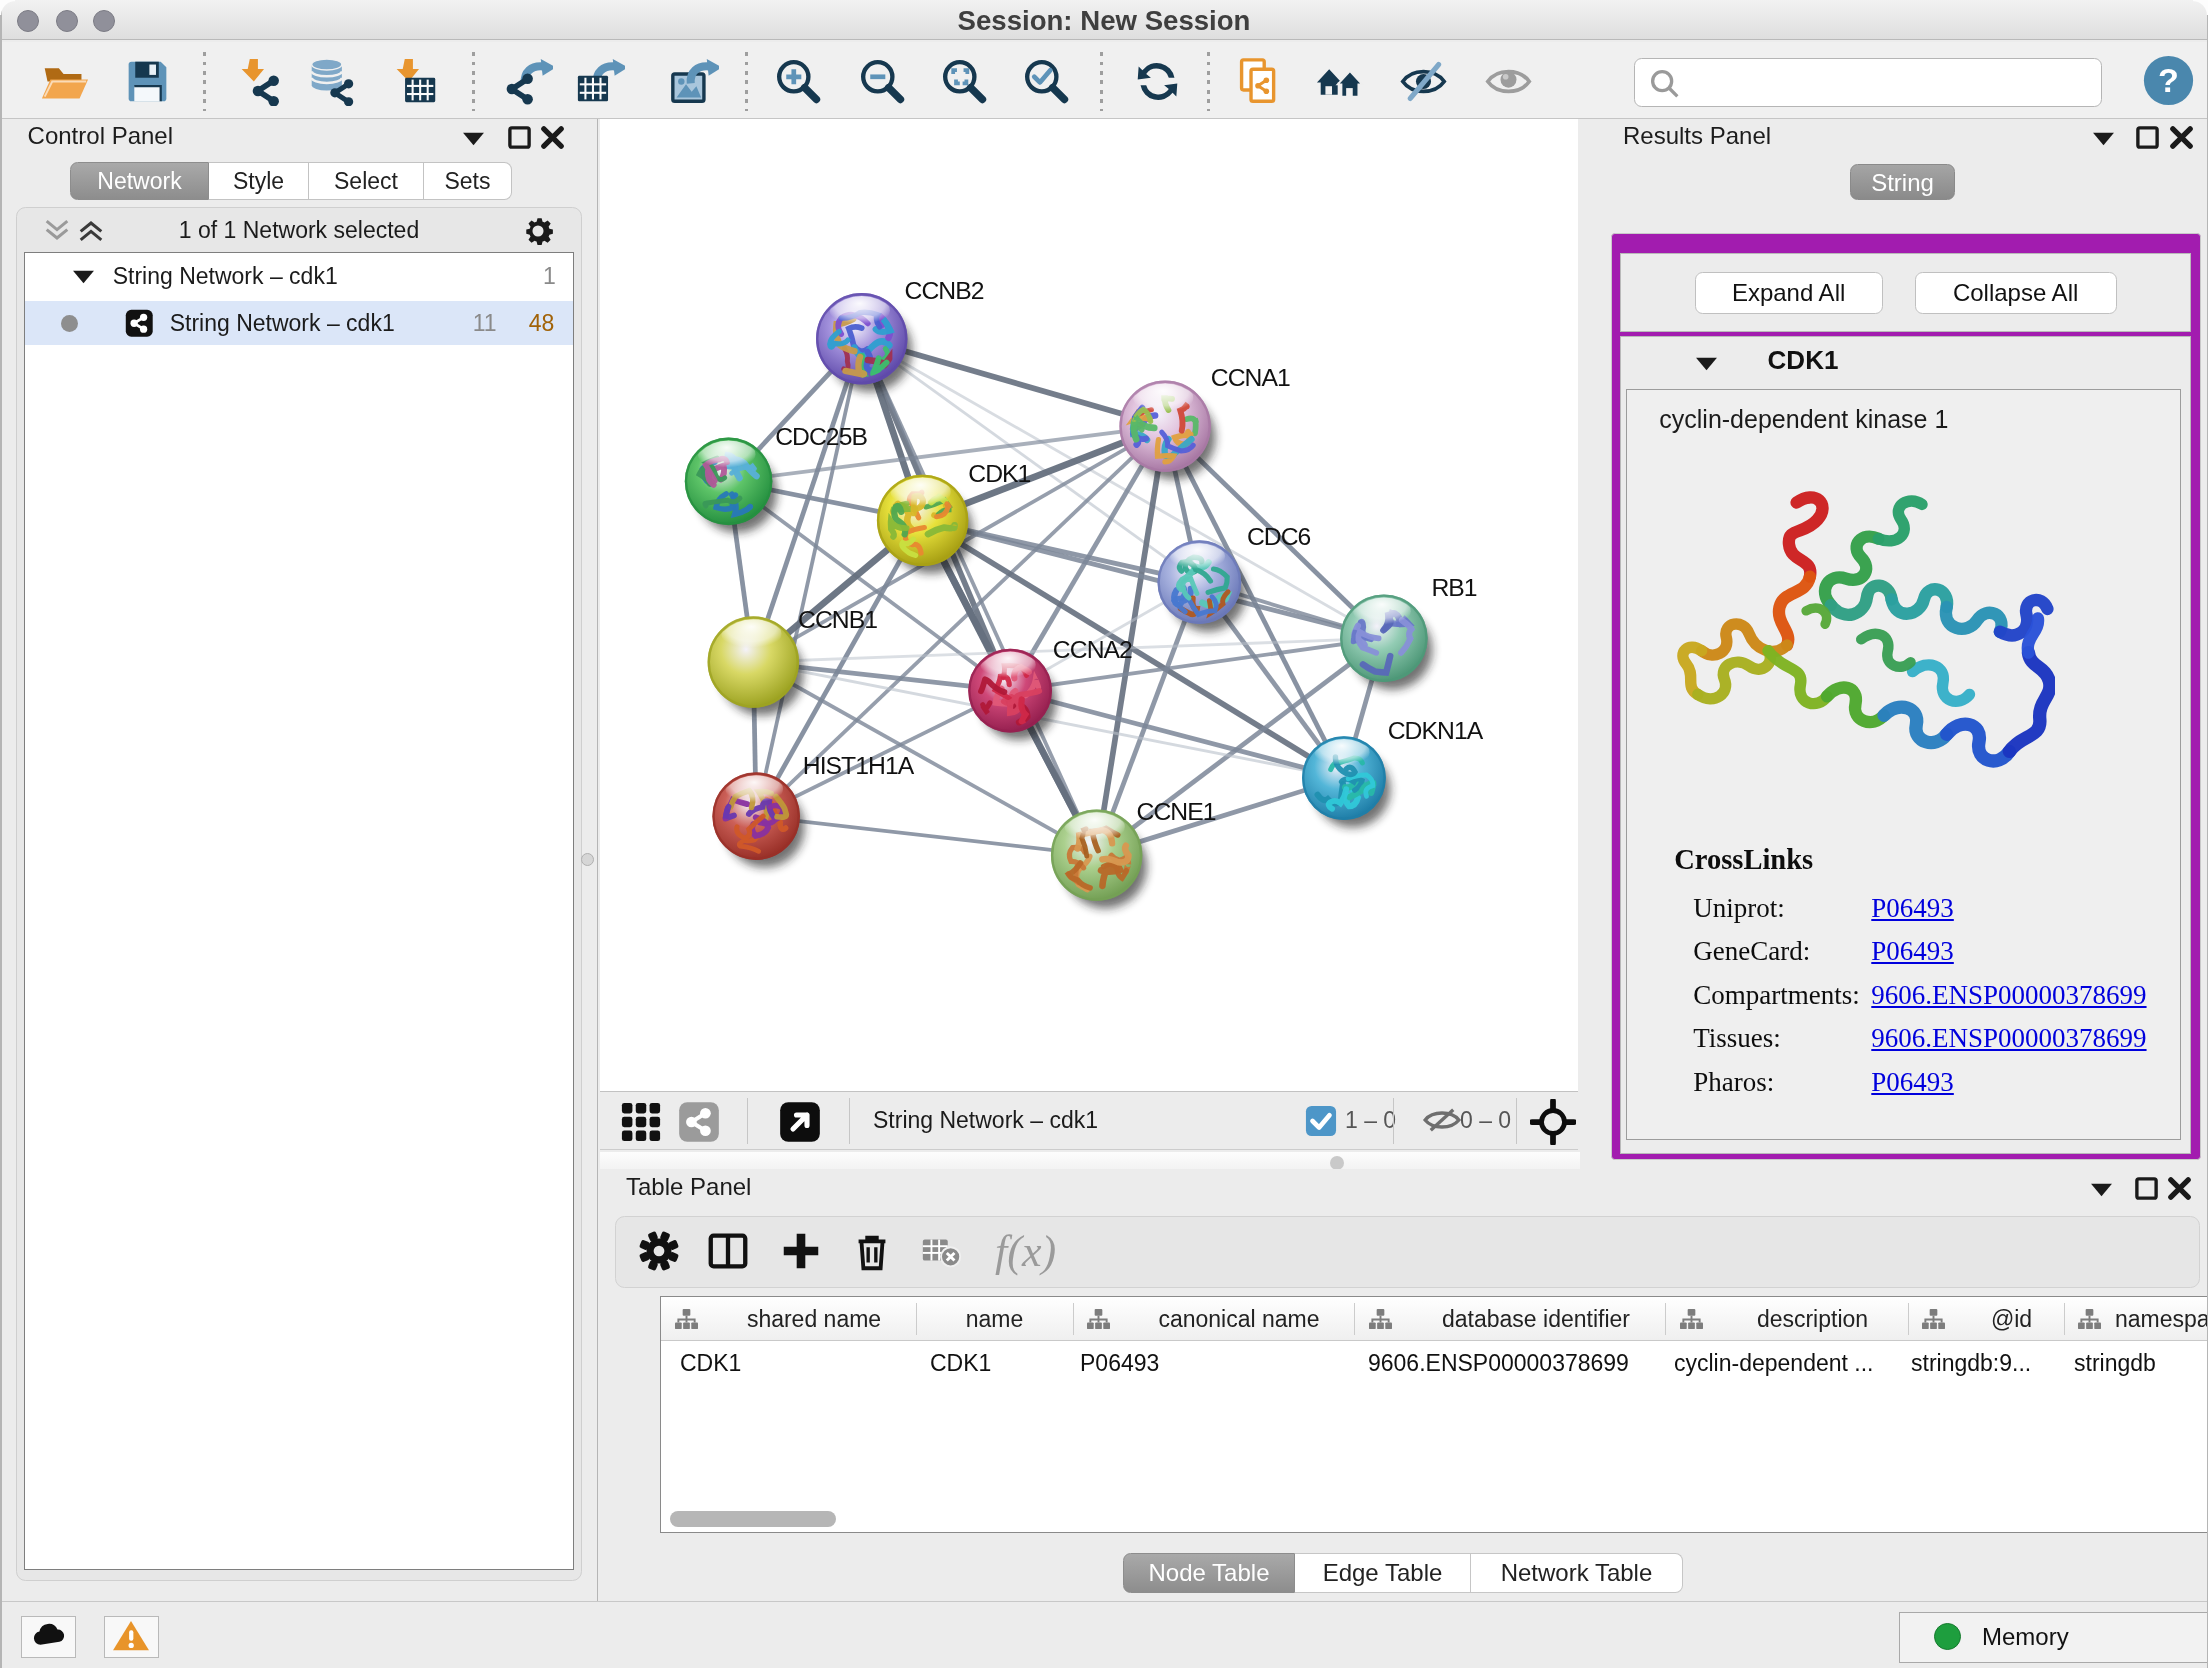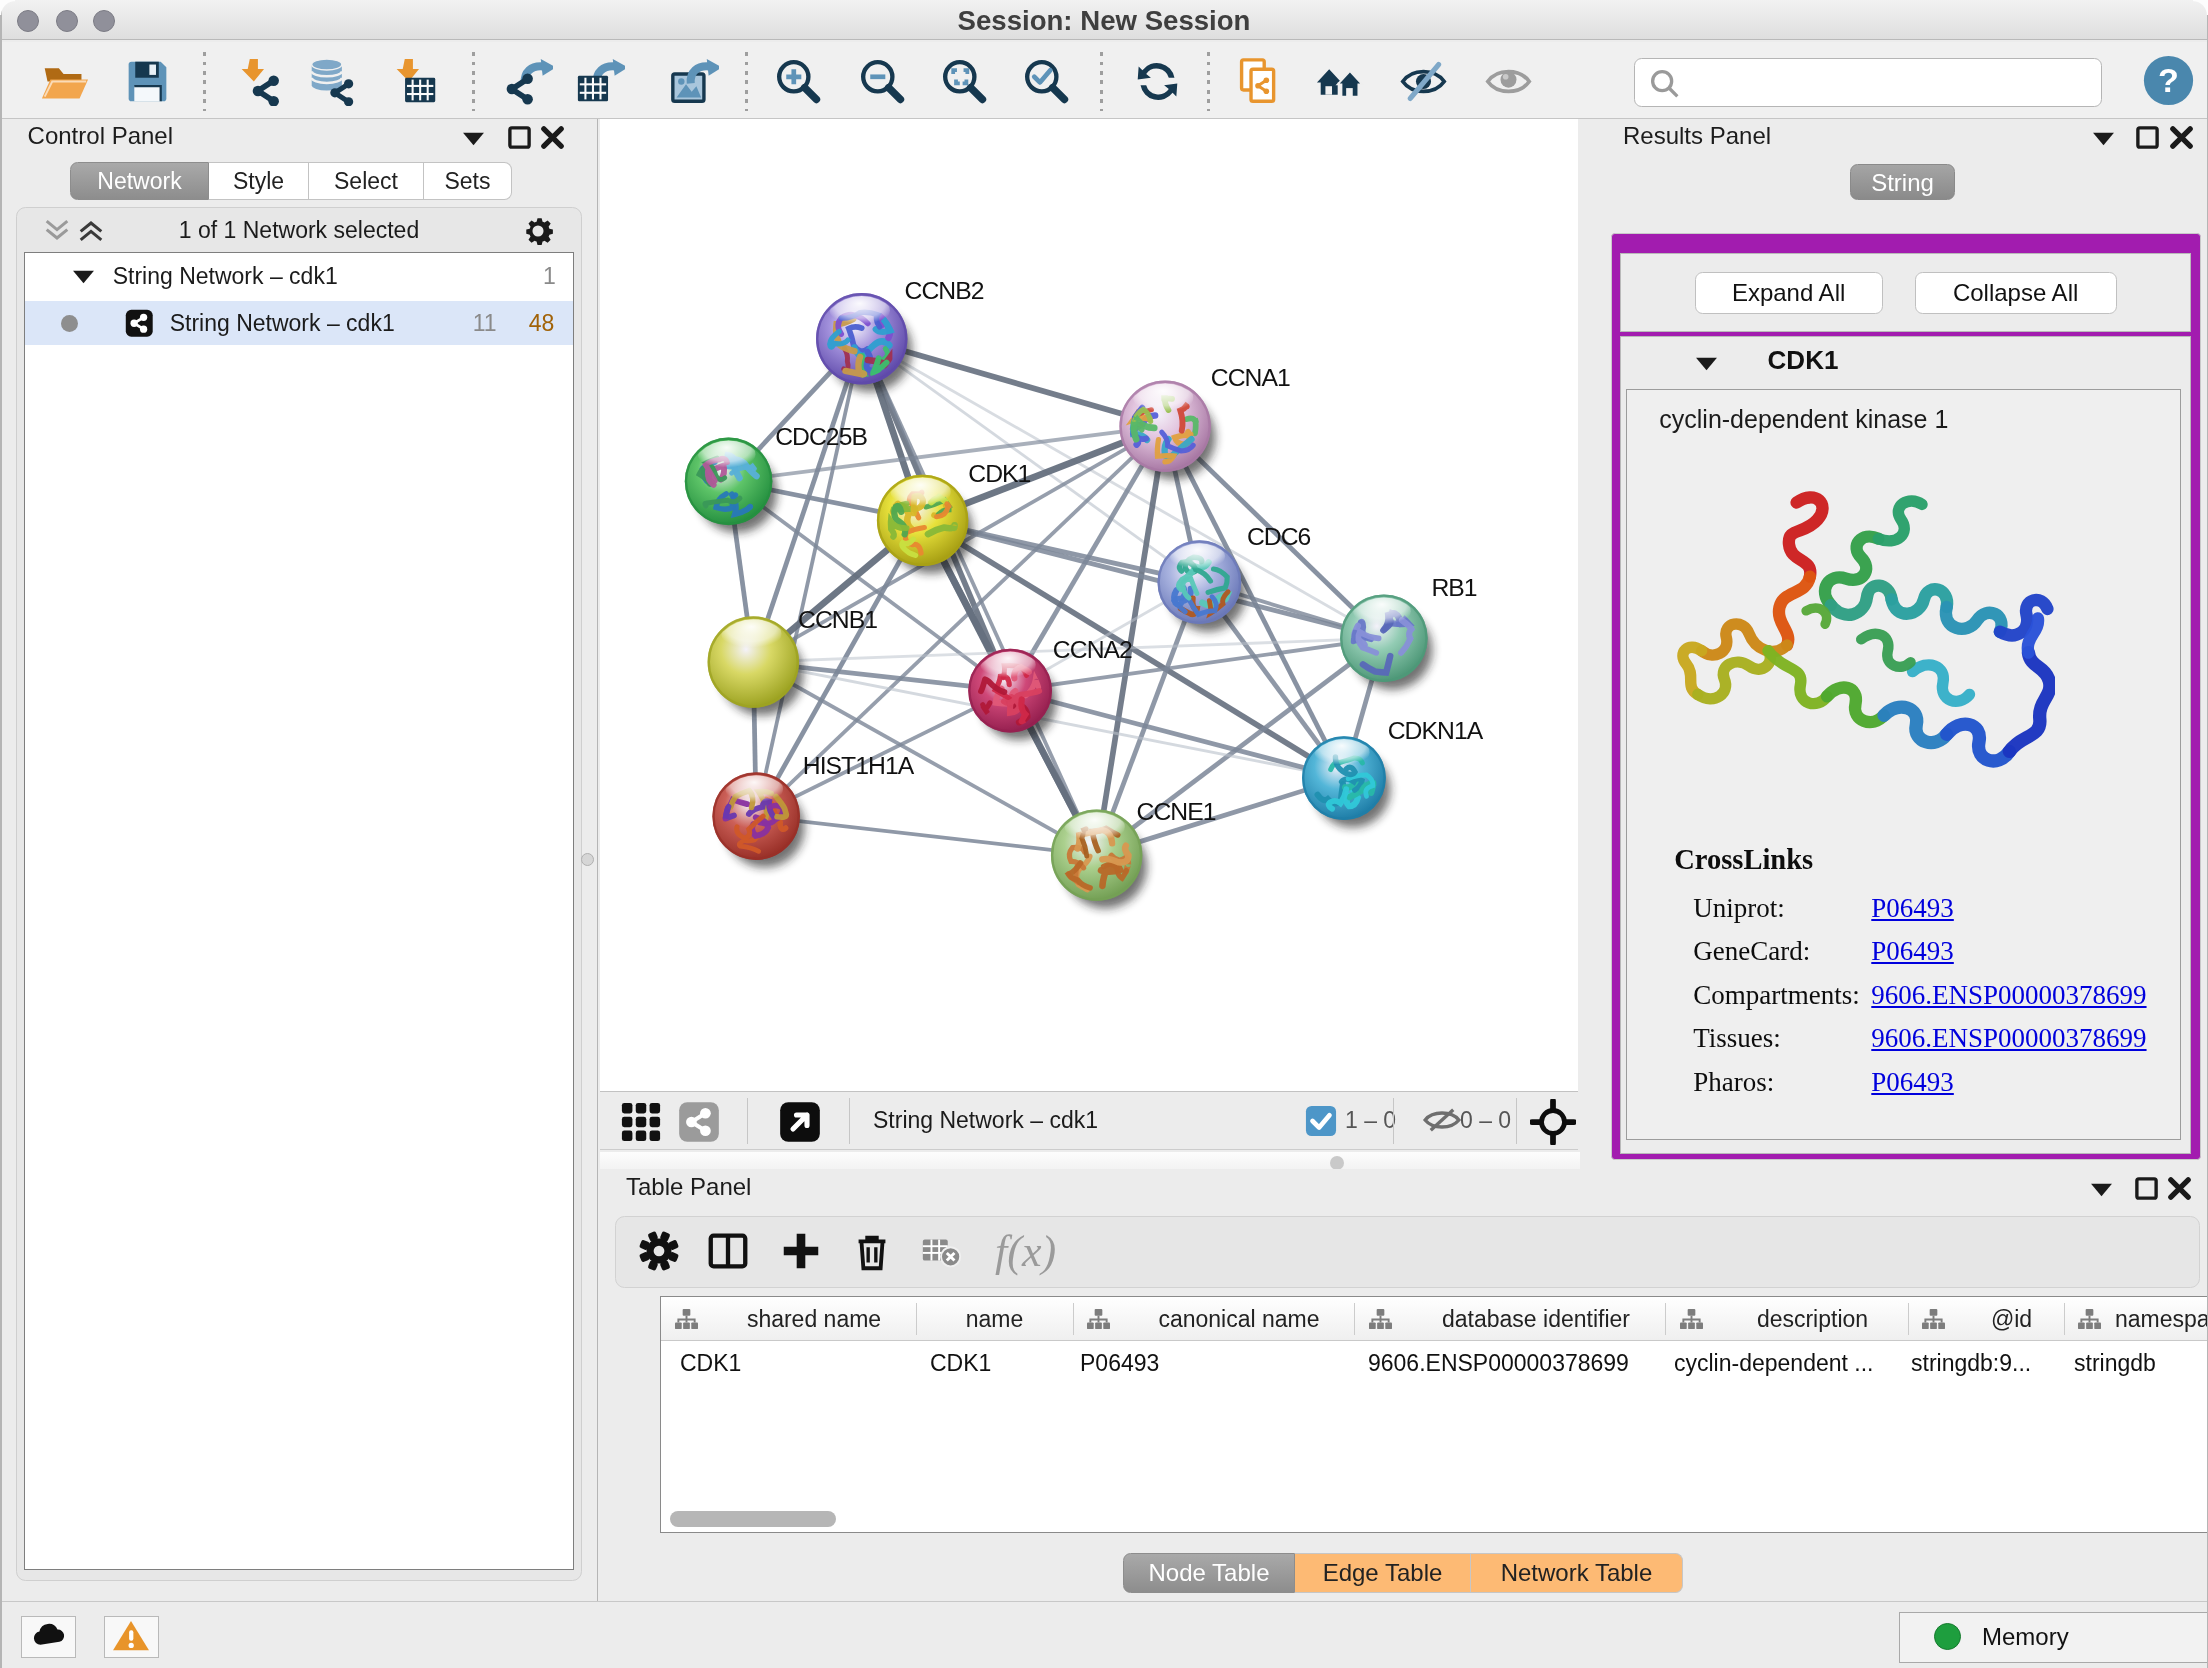--- a/index.html
+++ b/index.html
@@ -40,21 +40,21 @@
 .xl { color:#0000dd; text-decoration:underline; }
 
 #tpanel { left:600px; top:1169px; width:1608px; height:432px; background:#ececec; }
 #tp-toolbox { position:absolute; left:15px; top:47px; width:1585px; height:72px; background:#e6e6e6; border:1.9px solid #d2d2d2; border-radius:9.5px; }
 #tp-table { position:absolute; left:20px; top:127px; width:1566px; height:237px; background:#ffffff; border:1.9px solid #8a8a8a; overflow:hidden;margin-left:40px; }
 #tp-header { position:absolute; left:0; top:0; width:100%; height:44px; background:linear-gradient(#ffffff,#efefef); border-bottom:1.9px solid #c9c9c9; }
 .th { position:absolute; top:0; height:44px; font-size:23px; color:#222; }
 .thsep { position:absolute; top:5.7px; height:32px; border-left:1.9px solid #cccccc; }
 .td { position:absolute; top:44px; height:44px; font-size:23px; color:#111; }
 #tp-hscroll { position:absolute; left:8.6px; bottom:4.8px; width:166px; height:16px; background:#b6b6b6; border-radius:8.6px; }
-.btab { position:absolute; top:384px; height:40px; background:#fdba74; border:1.9px solid #c6c6c6; color:#222; font-size:24px; text-align:center; line-height:38px; }
+.btab { position:absolute; top:384px; height:40px; background:#ffffff; border:1.9px solid #c6c6c6; color:#222; font-size:24px; text-align:center; line-height:38px; }
 
 #bottombar { left:0; top:1601px; width:2208px; height:68px; background:#ececec; border-top:1.9px solid #c8c8c8; }
 .bbox { position:absolute; top:14.3px; height:42px; background:#f8f8f8; border:1.9px solid #b9b9b9; }
 #memory { position:absolute; left:1899px; top:9.5px; width:322px; height:51px; background:#f2f2f2; border:1.9px solid #a9a9a9; font-size:24px; color:#111; }
 svg { display:block; }
 </style></head>
 <body>
 <div id="page">
 
 <div class="abs" style="left:0;top:0;width:1.9px;height:1668px;background:#b5b5b5;z-index:50;"></div>

